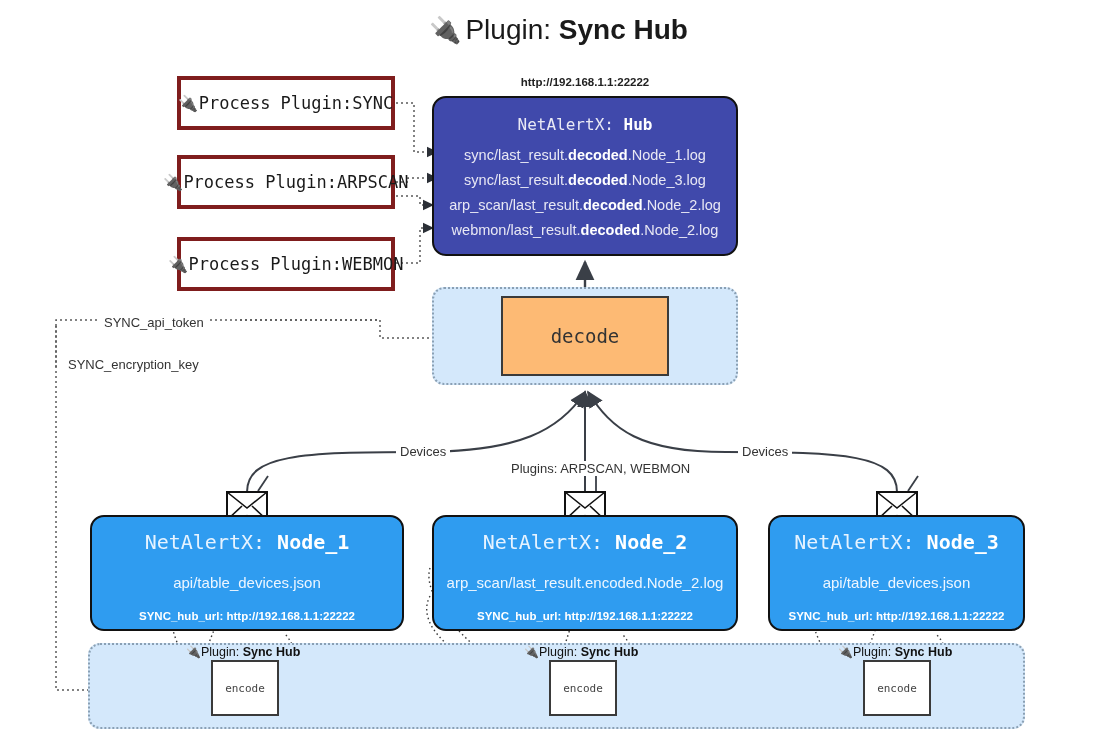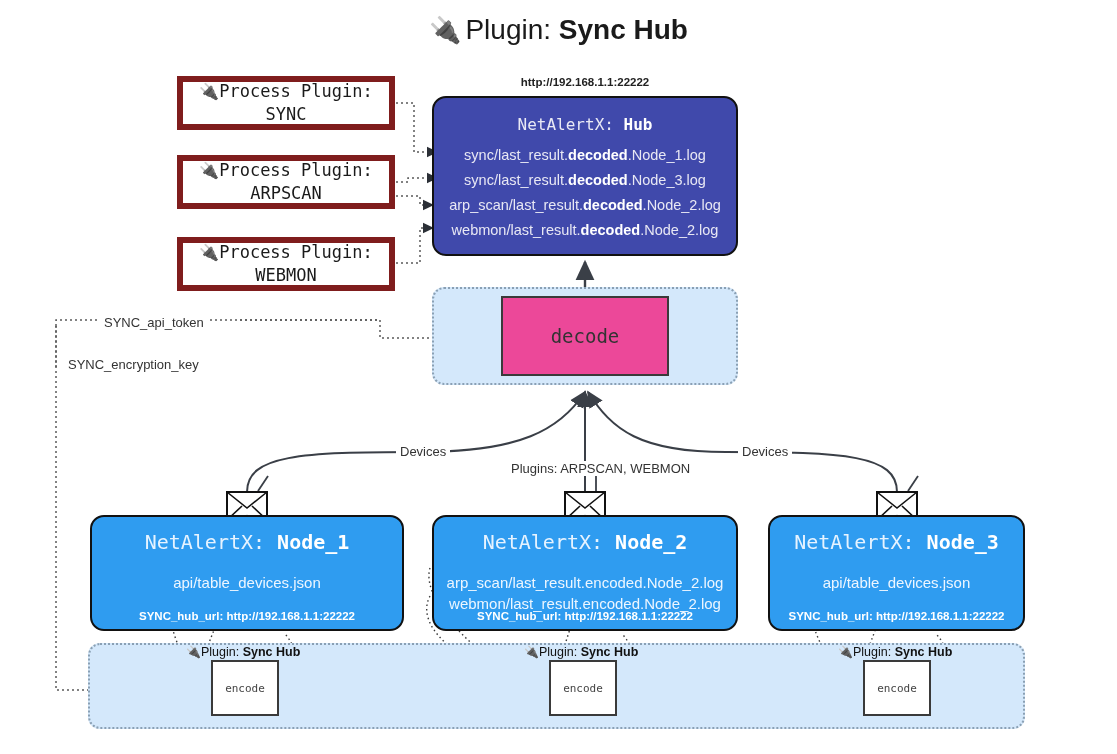--- a/index.html
+++ b/index.html
@@ -8,42 +8,42 @@
   .stage{position:absolute;left:0;top:0;width:1117px;height:754px;}
   svg.layer{position:absolute;left:0;top:0;width:1117px;height:754px;pointer-events:none;}
   .node{position:absolute;box-sizing:border-box;}
 
   
   #title{left:0;top:14px;width:1117px;text-align:center;font-size:28px;color:#1a1a1a;}
   #title .plug{font-size:26px;margin-right:4px;}
   #title .b{font-weight:bold;}
 
   
-  .pbox{border:6px solid #7f1d1d;background:#ffffff;
+  .pbox{border:4px solid #7f1d1d;background:#ffffff;
         font-family:"DejaVu Sans Mono","Liberation Mono",monospace;
         font-size:17px;line-height:1.35;text-align:center;
-        display:flex;flex-direction:column;align-items:center;justify-content:center;}
+        display:flex;align-items:center;justify-content:center;}
   .pbox .l1{white-space:nowrap;}
   .pbox .plug{font-family:"DejaVu Sans",sans-serif;font-size:16px;}
 
   
   #hub{left:432px;top:96px;width:306px;height:160px;border:2px solid #111111;
        border-radius:14px;background:#4049ab;color:#ffffff;}
   #huburl{left:432px;top:76px;width:306px;text-align:center;font-size:11.5px;font-weight:bold;color:#222;}
   #hub .htitle{font-family:"DejaVu Sans Mono","Liberation Mono",monospace;
        font-size:16px;text-align:center;margin-top:17px;color:#e9e9f5;}
   #hub .htitle b{color:#ffffff;}
   #hub .rows{margin-top:9px;}
   #hub .hrow{font-size:14.5px;line-height:1.72;color:#e8e8f4;text-align:center;white-space:nowrap;}
   #hub .hrow b{color:#ffffff;font-weight:bold;}
 
   
   #decwrap{left:432px;top:287px;width:306px;height:98px;background:#d4e8fb;
            border:2px dotted #8aa0b4;border-radius:12px;}
-  #decbox{left:501px;top:296px;width:168px;height:80px;background:#ec4899;
+  #decbox{left:501px;top:296px;width:168px;height:80px;background:#fdba74;
           border:2px solid #3a3a3a;display:flex;align-items:center;justify-content:center;
           font-family:"DejaVu Sans Mono","Liberation Mono",monospace;font-size:19px;color:#333;}
 
   
   .elabel{position:absolute;font-size:13px;color:#333;background:#ffffff;
           padding:0 4px;white-space:nowrap;}
 
   
   .nbox{border:2.5px solid #111111;border-radius:14px;background:#2f9cf0;color:#ffffff;height:116px;}
   .nbox .ntitle{font-family:"DejaVu Sans Mono","Liberation Mono",monospace;
@@ -183,21 +183,20 @@
     <div class="nline">api/table_devices.json</div>
     <div class="nurl">SYNC_hub_url: http://192.168.1.1:22222</div>
   </div>
 
   <div class="node nbox" style="left:432px;top:515px;width:306px;">
     <div class="ntitle">
       <span>NetAlertX:</span>
       <b>Node_2</b>
     </div>
     <div class="nline">arp_scan/last_result.encoded.Node_2.log</div>
-    <div class="nline tight">webmon/last_result.encoded.Node_2.log</div>
     <div class="nurl">SYNC_hub_url: http://192.168.1.1:22222</div>
   </div>
 
   <div class="node nbox" style="left:768px;top:515px;width:257px;">
     <div class="ntitle">
       <span>NetAlertX:</span>
       <b>Node_3</b>
     </div>
     <div class="nline">api/table_devices.json</div>
     <div class="nurl">SYNC_hub_url: http://192.168.1.1:22222</div>

